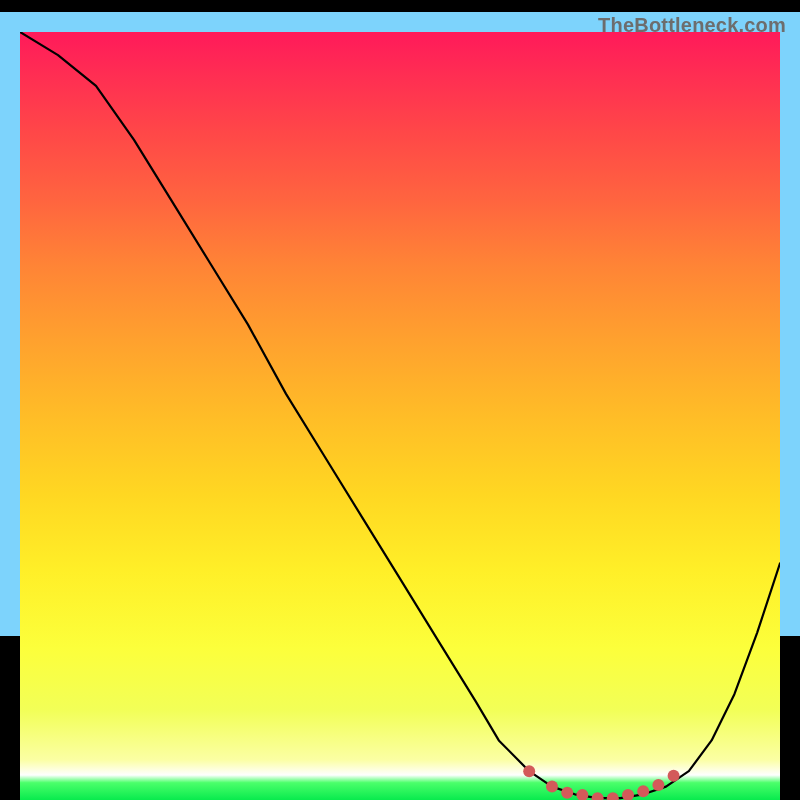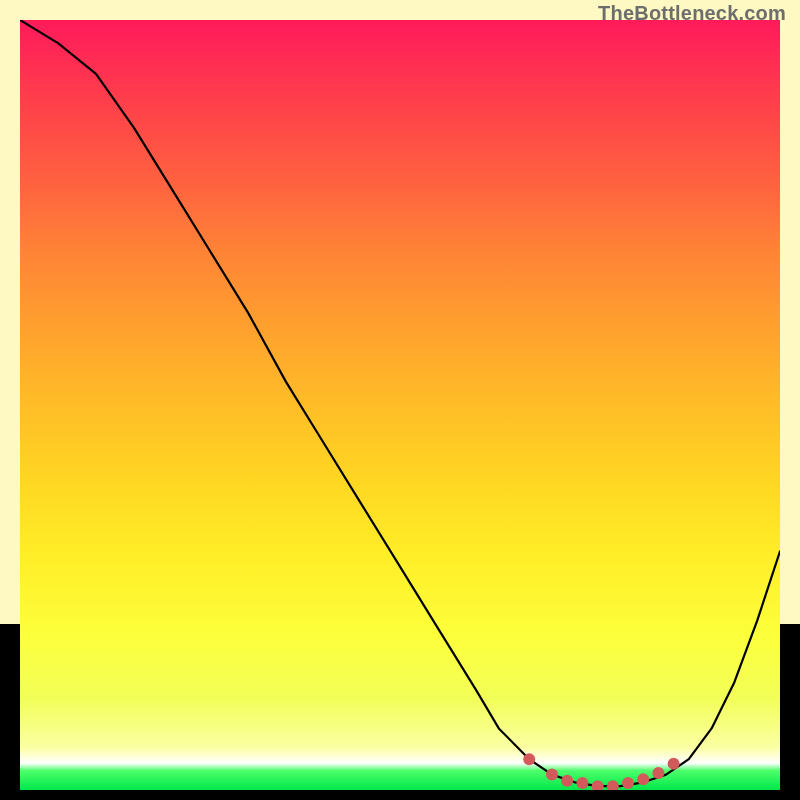--- a/index.html
+++ b/index.html
@@ -1,21 +1,22 @@
 <!DOCTYPE html>
 <html><head>
 <meta charset="utf-8">
 <style>
   * { margin: 0; padding: 0; box-sizing: border-box; }
   html, body { width: 800px; height: 800px; overflow: hidden; background: #000; }
   .chart-container {
     position: relative;
     width: 800px;
     height: 624px;
-    background: #fef9c3;
+    background: #7dd3fc;
+    margin-top: 12px;
   }
   .plot-area {
     position: absolute;
     left: 20px;
     top: 20px;
     width: 760px;
     height: 770px;
   }
   .gradient-bg {
     position: absolute;

